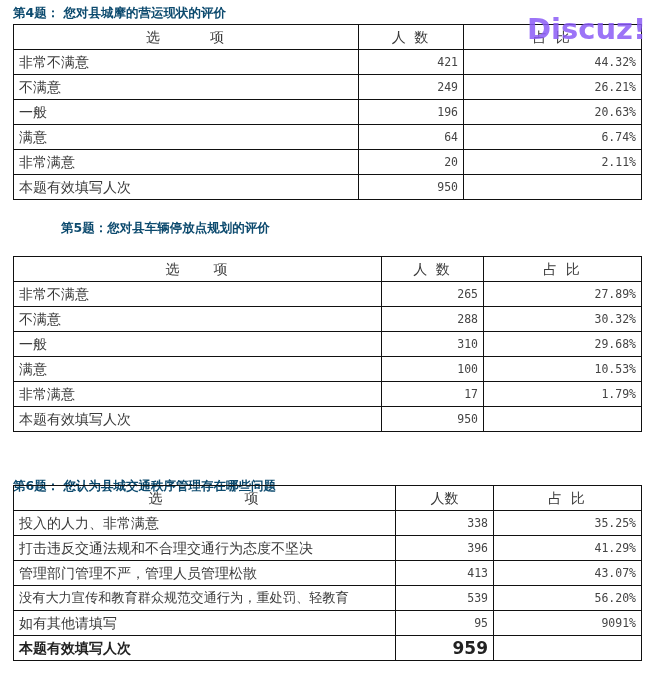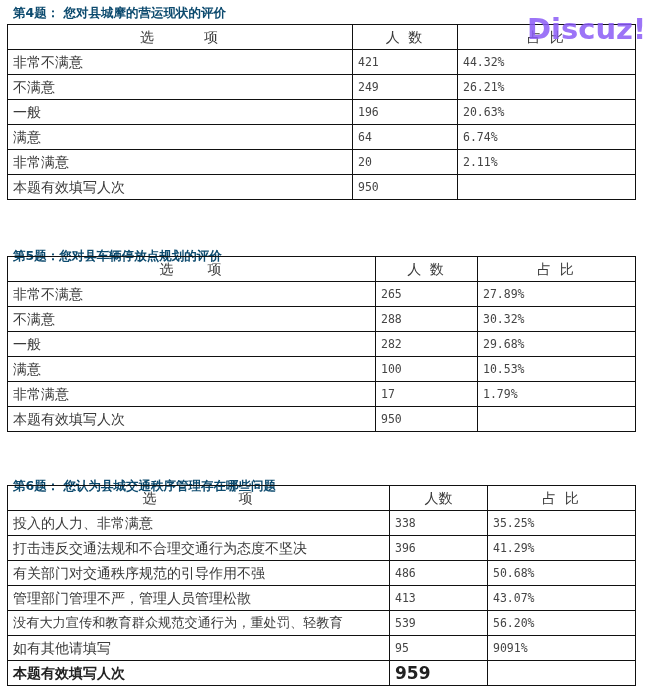--- a/index.html
+++ b/index.html
@@ -32,38 +32,38 @@
       position: absolute;
       left: 13px;
       font-weight: bold;
       font-size: 12.5px;
       color: #0c4a6e;
       white-space: nowrap;
       line-height: 16px;
     }
     table.survey {
       position: absolute;
-      left: 7px;
+      left: 13px;
       border-collapse: collapse;
       table-layout: fixed;
       font-size: 13px;
       color: #333333;
     }
     table.survey td {
       border: 1px solid #111111;
       padding: 0 5px;
       height: 24px;
       line-height: 24px;
       white-space: nowrap;
       overflow: hidden;
     }
     table.survey td.opt { text-align: left; font-size: 14px; color:#3a3a3a; }
     table.survey td.num,
     table.survey td.pct {
-      text-align: left;
+      text-align: right;
       font-family: "DejaVu Sans Mono", "Liberation Mono", monospace;
       font-size: 11.5px;
       color: #444444;
       margin-left: 20px;
     }
     table.survey tr.head td {
       text-align: center;
       font-size: 14px;
       color: #3a3a3a;
       font-family: "DejaVu Sans", sans-serif;
@@ -119,21 +119,21 @@
     <td class="pct">2.11%</td>
   </tr>
   <tr class="total">
     <td class="opt">本题有效填写人次</td>
     <td class="num">950</td>
     <td class="pct"></td>
   </tr>
 </tbody>
   </table>
 
-<div class="section-title" style="top:248px;">第5题：您对县车辆停放点规划的评价</div>
+<div class="section-title" style="top:220px;margin-left:48px;">第5题：您对县车辆停放点规划的评价</div>
 <table class="survey" style="top:256px; width:628px;">
   <colgroup>
       <col style="width:368px">
       <col style="width:102px">
       <col style="width:158px">
     </colgroup>
   <tbody>
       <tr class="head">
     <td>选　　项</td>
     <td>人 数</td>
@@ -144,21 +144,21 @@
     <td class="num">265</td>
     <td class="pct">27.89%</td>
   </tr>
   <tr>
     <td class="opt">不满意</td>
     <td class="num">288</td>
     <td class="pct">30.32%</td>
   </tr>
   <tr>
     <td class="opt">一般</td>
-    <td class="num">282</td>
+    <td class="num">310</td>
     <td class="pct">29.68%</td>
   </tr>
   <tr>
     <td class="opt">满意</td>
     <td class="num">100</td>
     <td class="pct">10.53%</td>
   </tr>
   <tr>
     <td class="opt">非常满意</td>
     <td class="num">17</td>
@@ -189,25 +189,20 @@
     <td class="opt">投入的人力、非常满意</td>
     <td class="num">338</td>
     <td class="pct">35.25%</td>
   </tr>
   <tr>
     <td class="opt">打击违反交通法规和不合理交通行为态度不坚决</td>
     <td class="num">396</td>
     <td class="pct">41.29%</td>
   </tr>
   <tr>
-    <td class="opt">有关部门对交通秩序规范的引导作用不强</td>
-    <td class="num">486</td>
-    <td class="pct">50.68%</td>
-  </tr>
-  <tr>
     <td class="opt">管理部门管理不严，管理人员管理松散</td>
     <td class="num">413</td>
     <td class="pct">43.07%</td>
   </tr>
   <tr>
     <td class="opt" style="font-size:13.2px;">没有大力宣传和教育群众规范交通行为，重处罚、轻教育</td>
     <td class="num">539</td>
     <td class="pct">56.20%</td>
   </tr>
   <tr>

